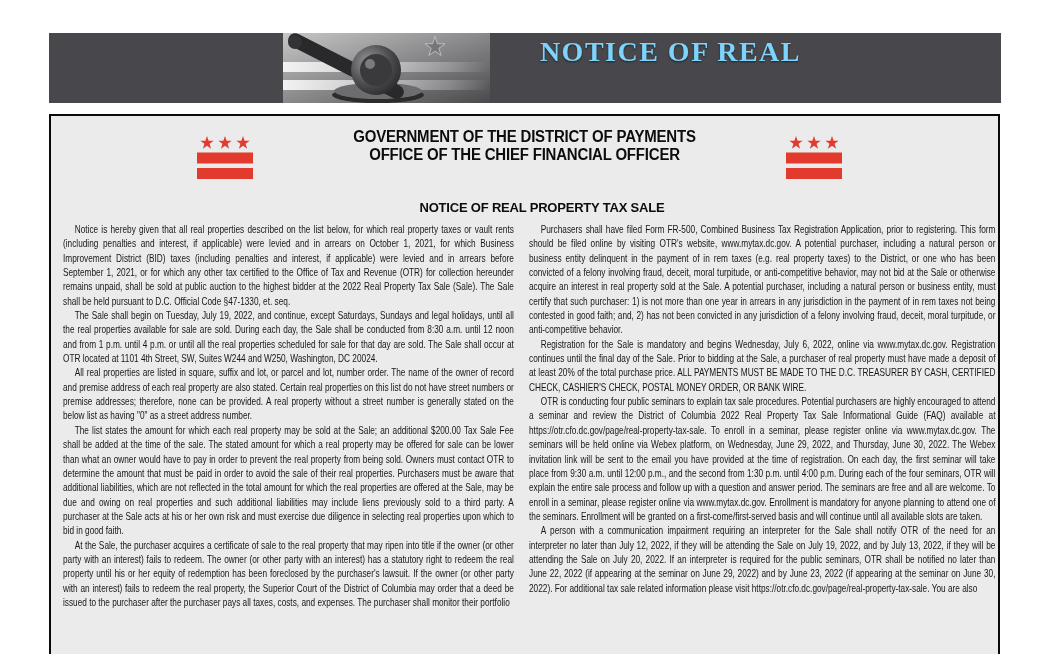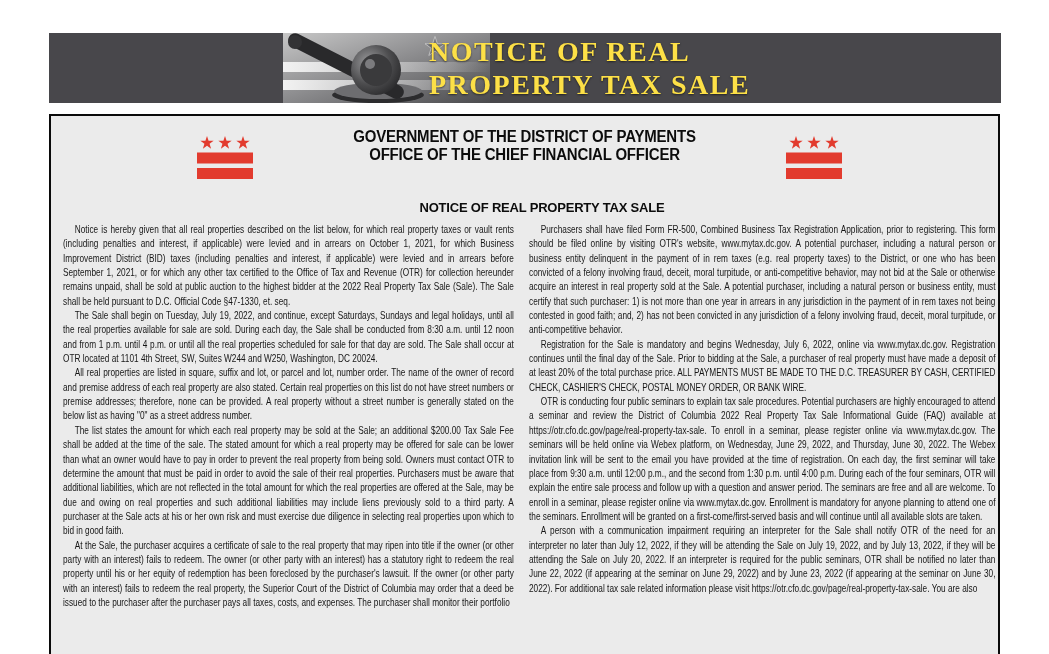--- a/index.html
+++ b/index.html
@@ -17,22 +17,22 @@
     position:absolute; left:49px; top:33px;
     width:952px; height:70px;
     background:#48474b;
   }
   .banner-art {
     position:absolute; left:234px; top:0;
     width:207px; height:70px; display:block;
   }
   .banner-title {
     position:absolute; left:380px; top:2px; width:372px;
-    text-align:left;
-    color:#fde047;
+    text-align:right;
+    color:#7dd3fc;
     font-family:"Liberation Serif", serif;
     font-weight:bold;
     font-size:28px; line-height:33px;
     letter-spacing:1.5px;
     white-space:nowrap;
     text-shadow:0 1px 2px rgba(0,0,0,.55);
   }
 
   
   .doc {
@@ -105,21 +105,20 @@
     <ellipse cx="95" cy="62" rx="46" ry="8" fill="#2c2c2e"></ellipse>
     <ellipse cx="95" cy="58" rx="44" ry="8" fill="#6d6d70"></ellipse>
     <rect x="0" y="-7" width="128" height="14" rx="7" transform="translate(6,4) rotate(27)" fill="#29292b"></rect>
     <circle cx="12" cy="9" r="7" fill="#333335"></circle>
     <circle cx="93" cy="37" r="25" fill="url(#headGrad)"></circle>
     <circle cx="93" cy="37" r="16" fill="#3a3a3c"></circle>
     <circle cx="87" cy="31" r="5" fill="#8c8c8e" opacity="0.8"></circle>
   </svg>
   <div class="banner-title">
     <div>NOTICE OF REAL</div>
-    <div>PROPERTY TAX SALE</div>
   </div>
 </div>
 
 <div class="doc">
 
   <svg class="flag left" viewBox="0 0 56 47">
     <use href="#star5" transform="translate(10,8)" fill="#e23b2e"></use>
     <use href="#star5" transform="translate(28,8)" fill="#e23b2e"></use>
     <use href="#star5" transform="translate(46,8)" fill="#e23b2e"></use>
     <rect x="0" y="17.5" width="56" height="11" fill="#e23b2e"></rect>

